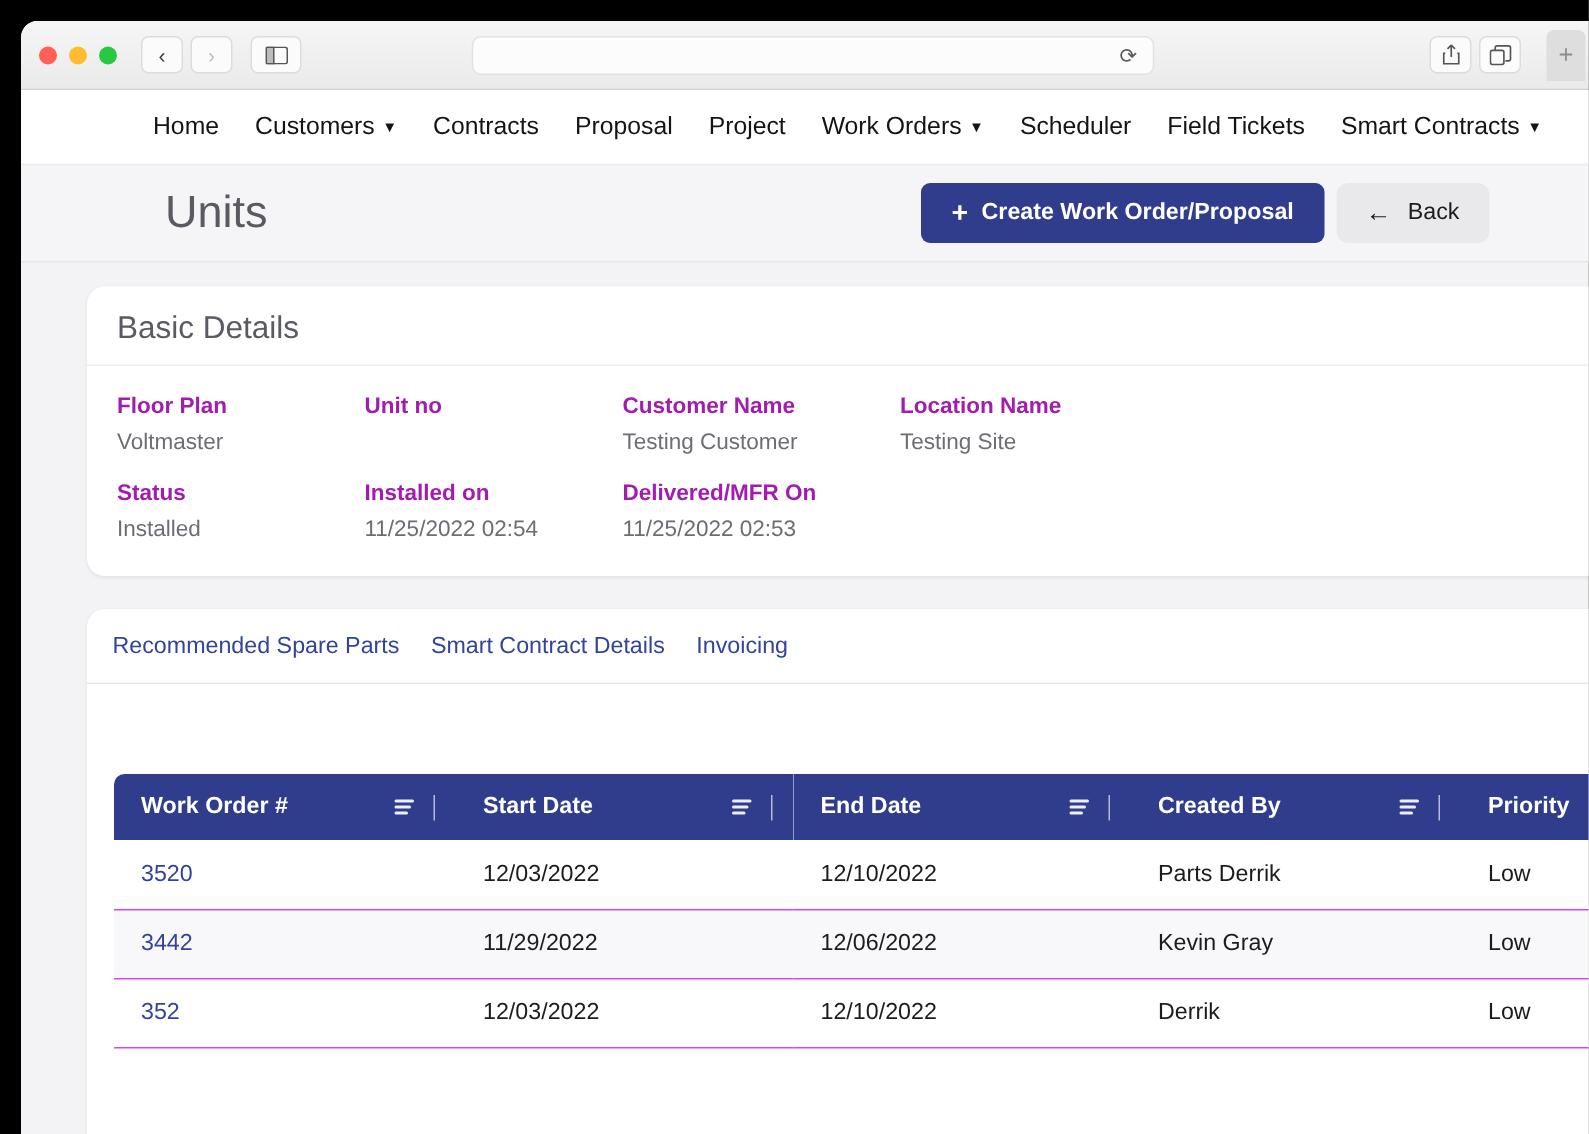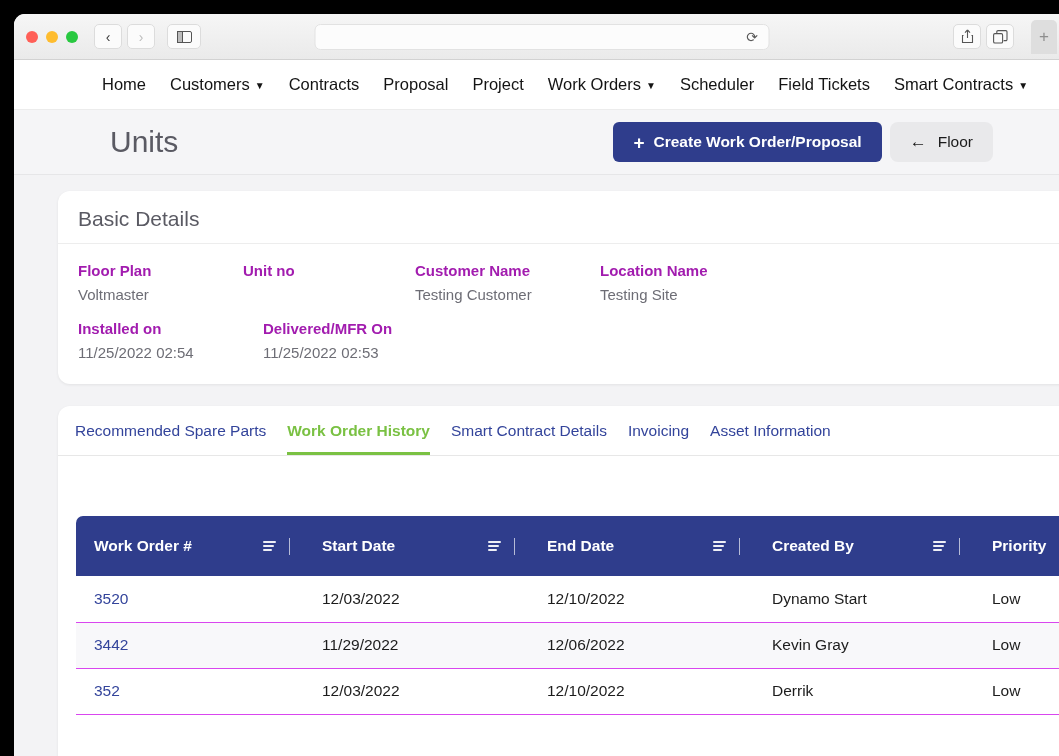--- a/index.html
+++ b/index.html
@@ -234,21 +234,21 @@
   }
 
   
   .table-wrap { padding: 60px 0 0 18px; }
   table { border-collapse: collapse; width: 1034px; table-layout: fixed; }
   thead th {
     background: #2f3d8c;
     color: #fff;
     font-size: 15.5px;
     font-weight: bold;
-    height: 60px;
+    height: 44px;
     text-align: left;
     padding: 0 0 0 18px;
     position: relative;
     vertical-align: middle;
   }
   thead th:first-child { border-radius: 7px 0 0 0; }
   .th-inner { display: flex; align-items: center; width: 100%; }
   .th-label { flex: 1; }
   .menu-icon {
     width: 13px; height: 10px;
@@ -361,21 +361,21 @@
 
       <div class="pagehead">
         <div class="page-title">Units</div>
         <div class="head-actions">
           <button class="btn-primary">
             <span class="plus">+</span>
             <span>Create Work Order/Proposal</span>
           </button>
           <button class="btn-secondary">
             <span class="arrow">←</span>
-            <span>Floor</span>
+            <span>Back</span>
           </button>
         </div>
       </div>
 
       <div class="card">
         <div class="card-title">Basic Details</div>
         <div class="details-grid">
 
           <div class="field-cell">
             <div class="field-label">Floor Plan</div>
@@ -388,38 +388,40 @@
           <div class="field-cell offset">
             <div class="field-label">Customer Name</div>
             <div class="field-value">Testing Customer</div>
           </div>
 
           <div class="field-cell">
             <div class="field-label">Location Name</div>
             <div class="field-value">Testing Site</div>
           </div>
           <div class="field-cell">
+            <div class="field-label">Status</div>
+            <div class="field-value">Installed</div>
+          </div>
+          <div class="field-cell">
             <div class="field-label">Installed on</div>
             <div class="field-value">11/25/2022 02:54</div>
           </div>
           <div class="field-cell offset">
             <div class="field-label">Delivered/MFR On</div>
             <div class="field-value">11/25/2022 02:53</div>
           </div>
         </div>
       </div>
 
       <div class="tabcard">
 
         <div class="tabstrip">
           <div class="tab">Recommended Spare Parts</div>
-          <div class="tab active">Work Order History</div>
           <div class="tab">Smart Contract Details</div>
           <div class="tab">Invoicing</div>
-          <div class="tab">Asset Information</div>
         </div>
 
         <div class="table-wrap">
           <table>
             <colgroup>
               <col style="width:228px">
                 <col style="width:225px">
                 <col style="width:225px">
               <col style="width:220px">
                 <col style="width:136px">
@@ -477,21 +479,21 @@
                 </th>
               </tr>
             </thead>
             <tbody>
               <tr>
                 <td>
                   <span class="wo-link">3520</span>
                 </td>
                 <td>12/03/2022</td>
                 <td>12/10/2022</td>
-                <td>Dynamo Start</td>
+                <td>Parts Derrik</td>
                 <td>Low</td>
               </tr>
               <tr>
                 <td>
                   <span class="wo-link">3442</span>
                 </td>
                 <td>11/29/2022</td>
                 <td>12/06/2022</td>
                 <td>Kevin Gray</td>
                 <td>Low</td>

